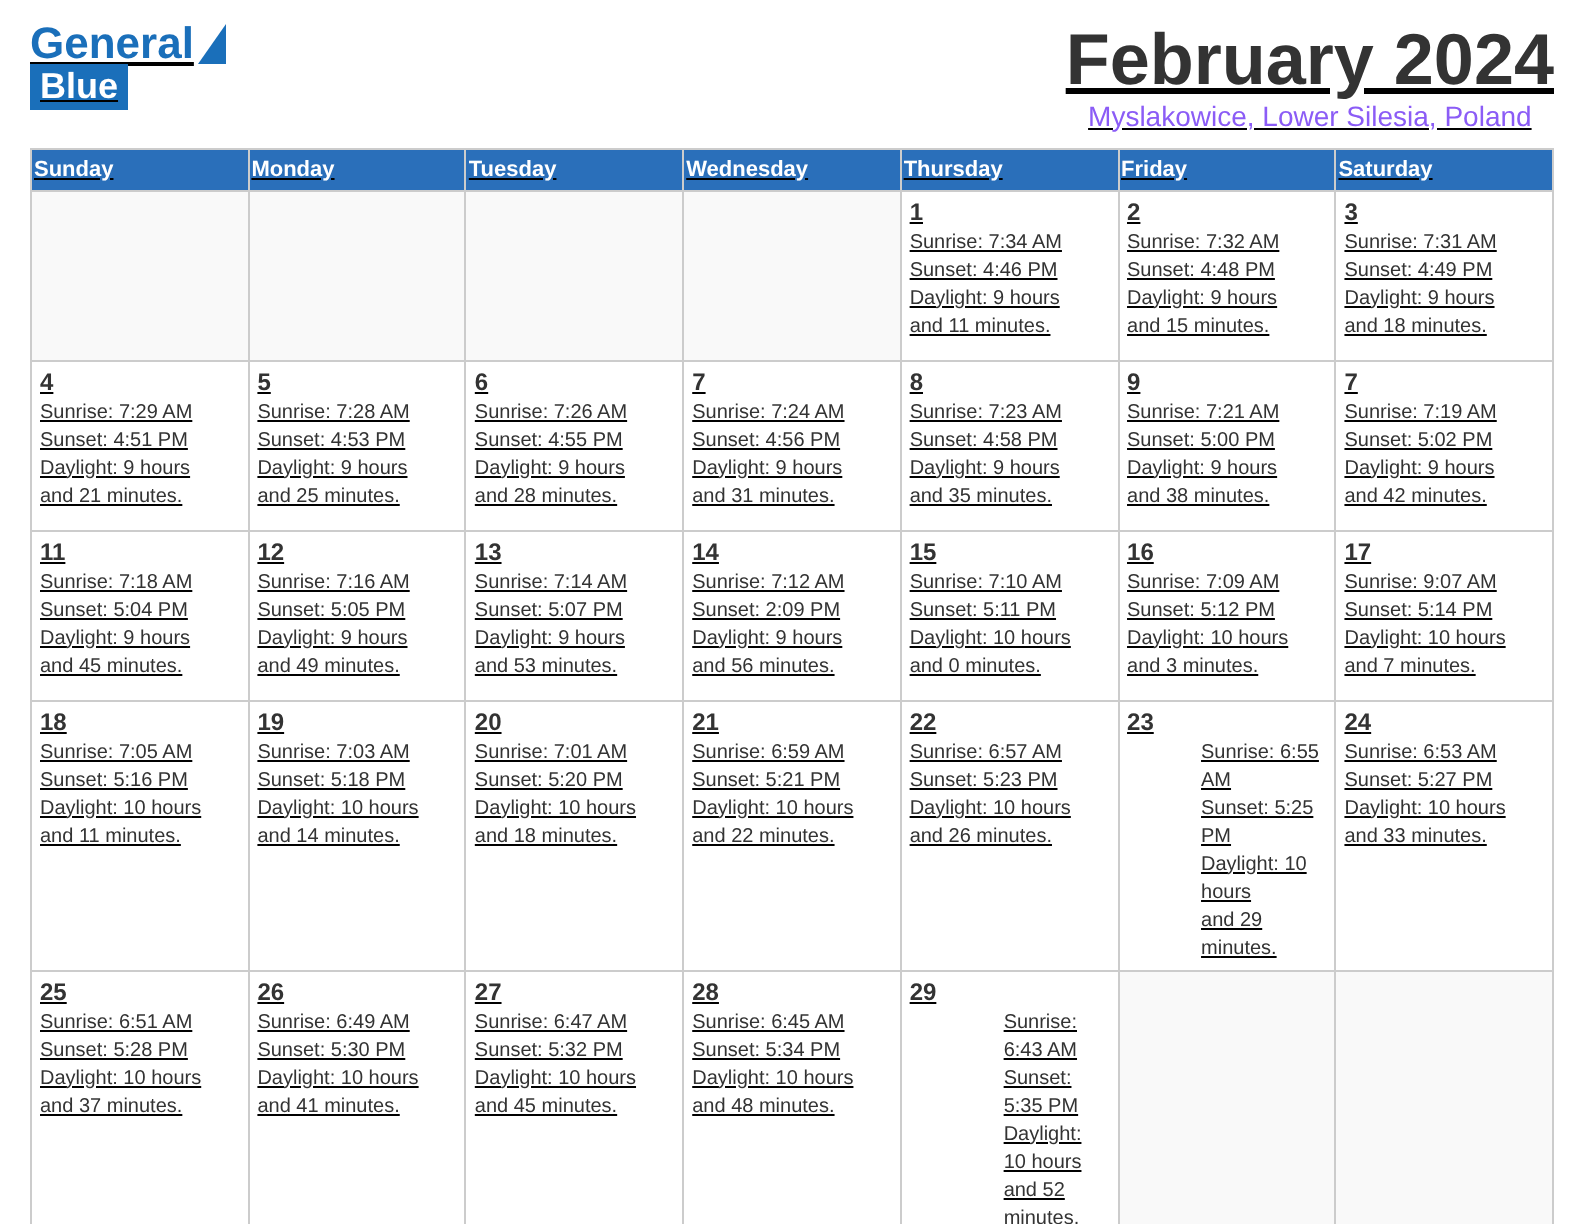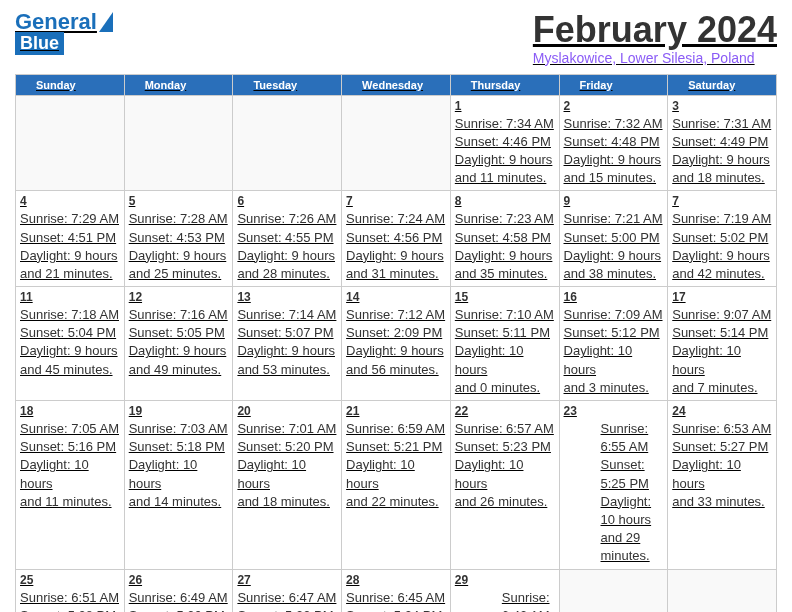--- a/index.html
+++ b/index.html
@@ -27,21 +27,21 @@
       align-items: flex-start;
     }
     .logo-text {
       font-size: 22px;
       font-weight: bold;
       color: #333;
       line-height: 1.1;
     }
     .logo-text span.blue { color: #1a6fba; }
     .title-section {
-      text-align: left;
+      text-align: center;
       margin-left: 13px;
     }
     .month-title {
       font-size: 36px;
       font-weight: bold;
       color: #333;
       line-height: 1.1;
     }
     .subtitle {
       font-size: 14px;
@@ -50,21 +50,21 @@
     table {
       width: 100%;
       border-collapse: collapse;
       table-layout: fixed;
     }
     th {
       background-color: #2a6fba;
       color: white;
       font-size: 11px;
       font-weight: bold;
-      padding: 4px 20px;
+      padding: 4px 1px;
       text-align: left;
       border: 1px solid #ccc;
     }
     td {
       vertical-align: top;
       border: 1px solid #ccc;
       padding: 3px 4px;
       font-size: 9.5px;
       color: #333;
       height: 85px;
@@ -73,21 +73,21 @@
       background: #f9f9f9;
     }
     .day-num {
       font-size: 12px;
       font-weight: bold;
       color: #333;
       display: block;
       margin-bottom: 2px;
     }
     .cell-info {
-      font-size: 13px;
+      font-size: 10px;
       line-height: 1.4;
       color: #333;
     }
   </style>
 </head>
 <body>
 
 <div class="container">
   <div class="header-section">
     <div class="logo">

